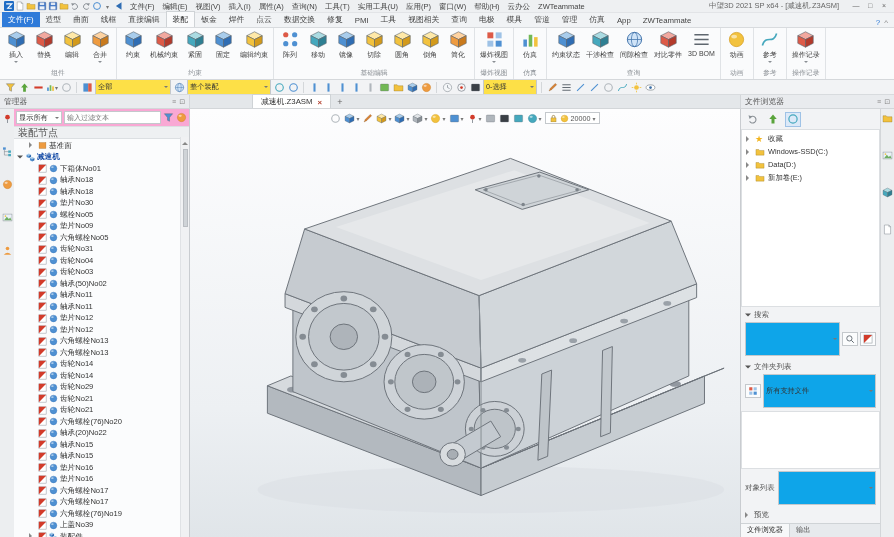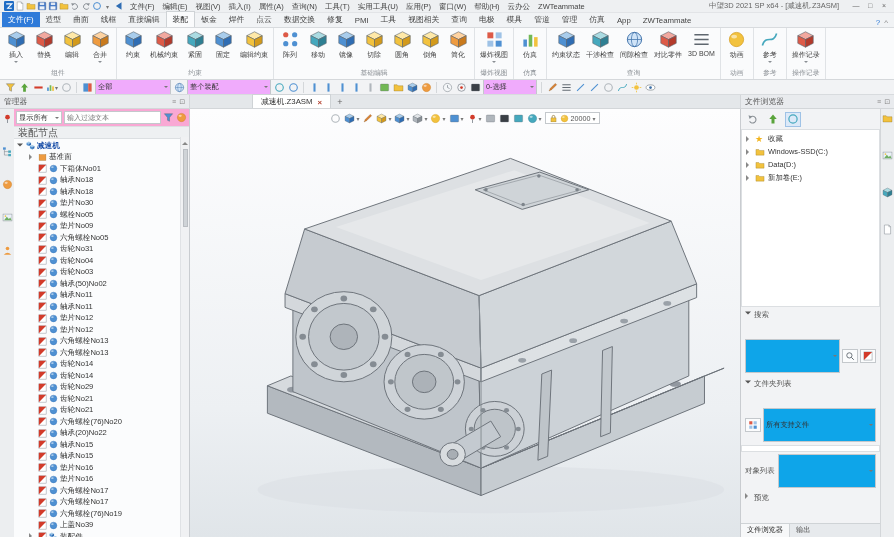--- a/index.html
+++ b/index.html
@@ -30,21 +30,21 @@
   .rbtn { display:flex; flex-direction:column; align-items:center; justify-content:flex-start; padding:1px 3px; min-width:28px; }
   .rbtn svg { width:19px; height:19px; }
   .rbtn .rlabel { font-size:7px; color:#444; margin-top:1px; white-space:nowrap; }
   .rbtn .dd { width:0; height:0; border:2.5px solid transparent; border-top-color:#8a8f94; margin-top:1px; }
   .rgroup-label { text-align:center; font-size:6.8px; color:#8a8f94; padding:0 0 1px; }
 
   
   .quickbar { height:15px; background:#f2f3f5; border-bottom:1px solid #d8dbde; display:flex; align-items:center; gap:2px; padding:0 4px; overflow:hidden; }
   .qicon { width:12px; height:12px; display:inline-flex; align-items:center; justify-content:center; }
   .qicon svg { width:11px; height:11px; }
-  .qcombo { height:28px; background:#f0abfc; border:1px solid #c4c8cc; display:flex; align-items:center; font-size:7.2px; padding:0 2px; color:#333; }
+  .qcombo { height:28px; background:#fde047; border:1px solid #c4c8cc; display:flex; align-items:center; font-size:7.2px; padding:0 2px; color:#333; }
   .qcombo .car { margin-left:auto; width:0; height:0; border:2.5px solid transparent; border-top-color:#777; transform:translateY(1px); }
   .qsep { width:1px; height:11px; background:#d4d7da; margin:0 2px; }
   .caret { font-size:6px; color:#777; }
 
   
   .headrow { height:14px; display:flex; border-bottom:1px solid #d3d6d9; }
   .panelhead { background:#e9ebee; display:flex; align-items:center; font-size:7.8px; color:#555; padding:0 4px; }
   .panelhead .ph-icons { margin-left:auto; display:flex; gap:3px; color:#888; font-size:7px; }
   .ph-left { width:190px; border-right:1px solid #d3d6d9; }
   .ph-right { width:154px; border-left:1px solid #d3d6d9; }
@@ -93,21 +93,21 @@
 
   
   .rightpanel { width:140px; background:#f2f3f5; border-left:1px solid #c9ccd0; display:flex; flex-direction:column; }
   .rtools { height:20px; display:flex; align-items:center; gap:4px; padding:0 4px; }
   .rtool { width:16px; height:15px; display:flex; align-items:center; justify-content:center; border:1px solid transparent; }
   .rtool svg { width:12px; height:12px; }
   .rtool.sel { background:#dce9f8; border-color:#9fc2e6; }
   .drives { background:#fff; border:1px solid #dcdfe2; flex:0 0 178px; padding-top:2px; overflow:hidden; }
   .drow { display:flex; align-items:center; height:13px; gap:3px; padding-left:4px; font-size:7.4px; color:#333; white-space:nowrap; }
   .drow svg, .drow .star { width:10px; height:10px; font-size:9px; line-height:10px; }
-  .rsection { font-size:7.5px; color:#555; padding:3px 4px 18px; display:flex; gap:3px;font-family:Liberation Mono, monospace; }
+  .rsection { font-size:7.5px; color:#555; padding:3px 4px 1px; display:flex; align-items:center; gap:3px;font-family:Liberation Mono, monospace; }
   .rsearchrow { display:flex; gap:2px; padding:1px 4px 3px; align-items:center; }
   .rcombo { flex:1; height:14px; background:#0ea5e9; border:1px solid #c4c8cc; display:flex; align-items:center; font-size:7.2px; padding:16px 2px; color:#333; }
   .rcombo .car { margin-left:auto; width:0;height:0;border:2.5px solid transparent;border-top-color:#777;transform:translateY(1px); }
   .rsq { width:16px; height:14px; border:1px solid #c4c8cc; background:#fbfcfd; display:flex; align-items:center; justify-content:center; }
   .rsq svg { width:10px; height:10px; }
   .rfilelist { flex:1; background:#fff; border:1px solid #dcdfe2; margin:0 0 0 0; }
   .robj { display:flex; align-items:center; gap:3px; padding:2px 4px; font-size:7.4px; color:#555; }
   .rtabs { height:14px; display:flex; border-top:1px solid #cfd3d6; background:#e7eaed; margin-top:2px; }
   .rtabs .rt { padding:1px 6px; font-size:7.2px; color:#555; }
   .rtabs .rt.active { background:#f7f8f9; border-right:1px solid #cfd3d6; color:#222; }
@@ -740,38 +740,38 @@
           </span>
         <span class="fbtn" id="tree-color-btn">
             <svg viewBox="0 0 16 16">
               <circle cx="8" cy="8" r="6" fill="#ee9b40" stroke="#c97a1d" stroke-width=".6"></circle>
               <ellipse cx="6" cy="5.5" rx="2.4" ry="1.6" fill="#fff" opacity=".55"></ellipse>
             </svg>
           </span>
       </div>
       <div class="treeheader">装配节点</div>
       <div class="tree" id="assembly-tree">
+          <div class="trow">
+            <span class="texp"><span class="tri-r"></span></span>
+            <svg viewBox="0 0 16 16">
+              <rect x="2" y="3" width="12" height="10" fill="#ee9b40" stroke="#b3762a" stroke-width=".8"></rect>
+            </svg>
+            <span class="tlabel">基准面</span>
+          </div>
           <div class="trow root">
             <span class="texp"><span class="tri-d"></span></span>
             <svg viewBox="0 0 16 16">
               <polygon points="5,1 9,3 5,5 1,3" fill="#9fc7e8"></polygon>
               <polygon points="1,3 5,5 5,9 1,7" fill="#4e90d2"></polygon>
               <polygon points="9,3 5,5 5,9 9,7" fill="#2f6db3"></polygon>
               <polygon points="11,7 15,9 11,11 7,9" fill="#9fc7e8"></polygon>
               <polygon points="7,9 11,11 11,15 7,13" fill="#4e90d2"></polygon>
               <polygon points="15,9 11,11 11,15 15,13" fill="#2f6db3"></polygon>
             </svg>
             <span class="tlabel">减速机</span>
-          </div>
-          <div class="trow">
-            <span class="texp"><span class="tri-r"></span></span>
-            <svg viewBox="0 0 16 16">
-              <rect x="2" y="3" width="12" height="10" fill="#ee9b40" stroke="#b3762a" stroke-width=".8"></rect>
-            </svg>
-            <span class="tlabel">基准面</span>
           </div>
           <div class="trow">
             <span class="texp"></span>
             <svg viewBox="0 0 16 16">
               <rect x="1.5" y="1.5" width="13" height="13" fill="#fff" stroke="#9aa0a6"></rect>
               <polygon points="1.5,1.5 14.5,1.5 1.5,14.5" fill="#d23b2a"></polygon>
             </svg>
             <svg viewBox="0 0 16 16">
               <circle cx="8" cy="8" r="6" fill="#4e90d2" stroke="#2f6db3" stroke-width=".6"></circle>
               <ellipse cx="6" cy="5.5" rx="2.4" ry="1.6" fill="#fff" opacity=".55"></ellipse>

